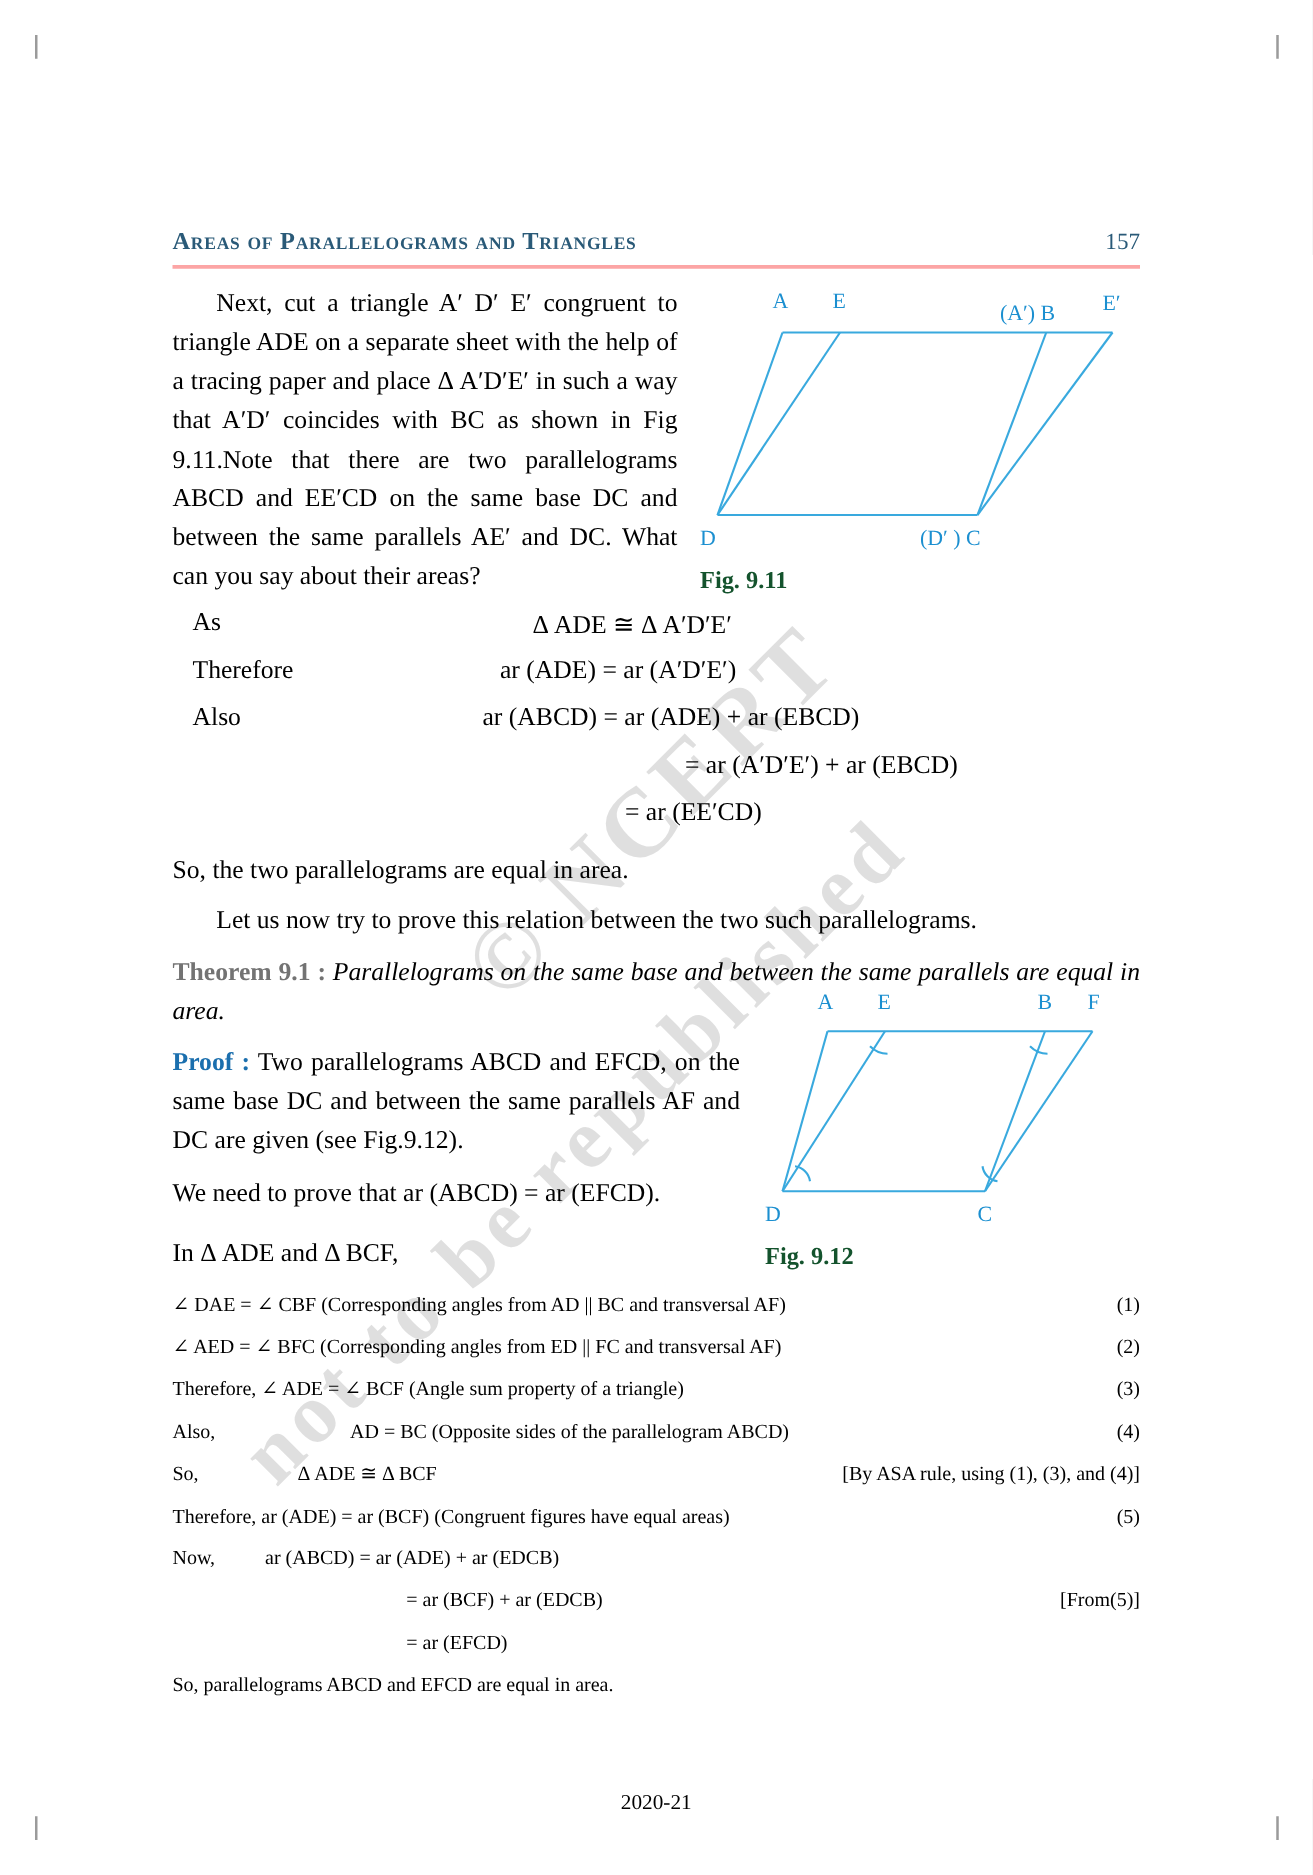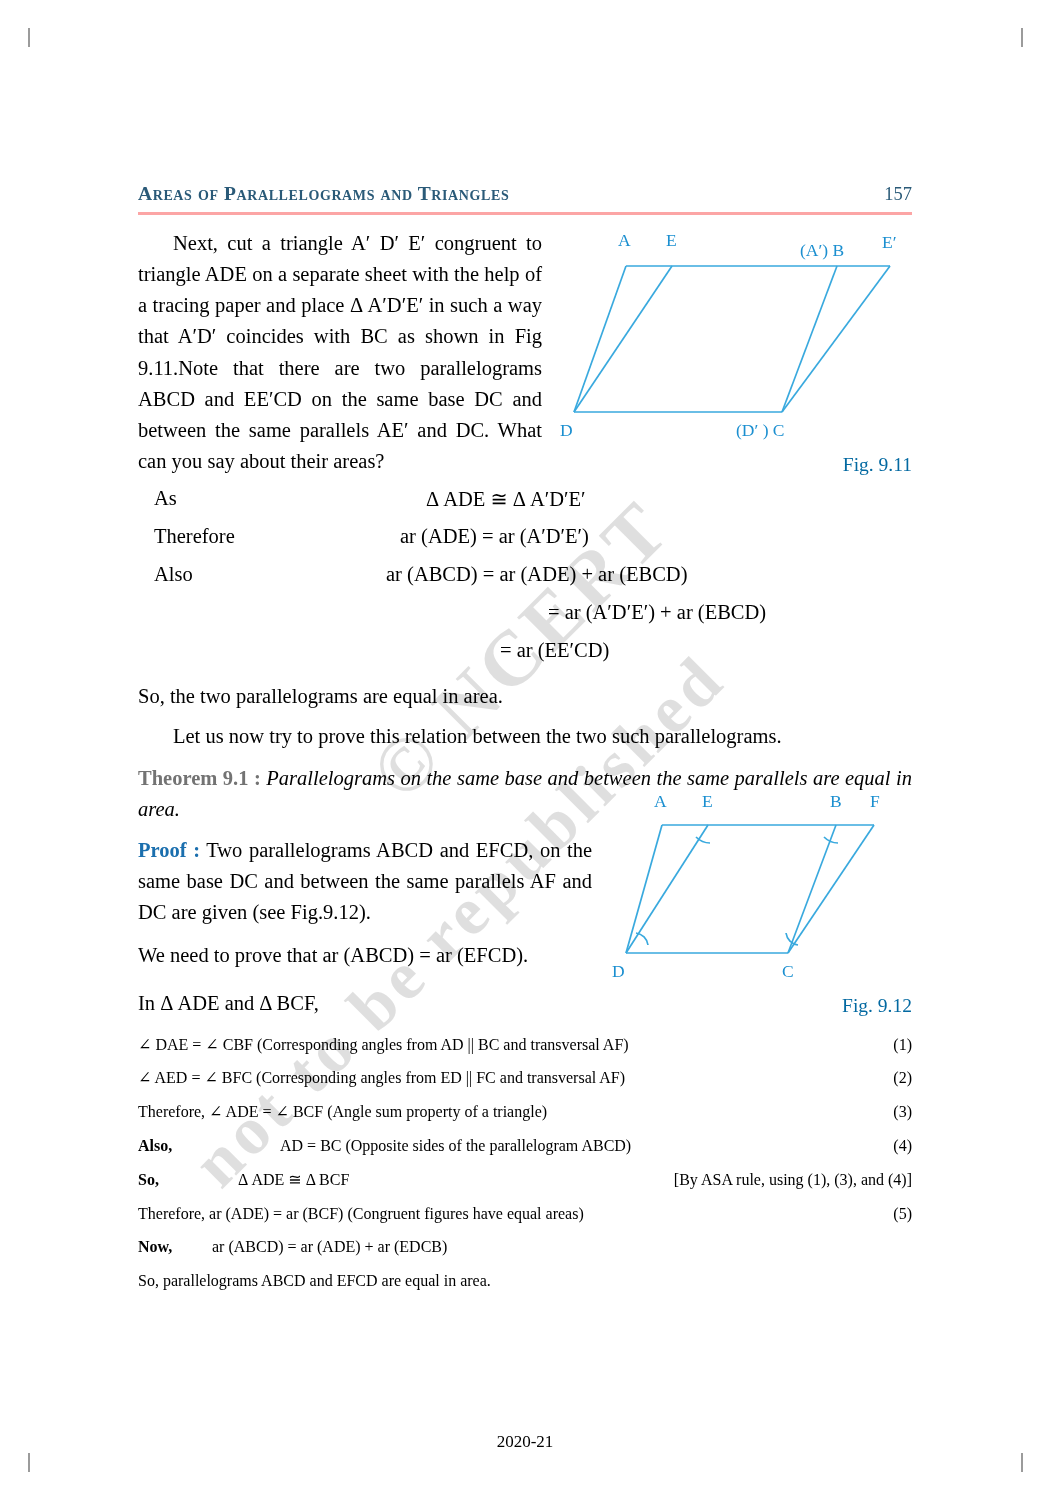--- a/index.html
+++ b/index.html
@@ -43,21 +43,21 @@
 
   
   figure.fig { float:right; position:relative; }
   .fig911 { width:352px; margin-left:18px; margin-top:2px; }
   .fig912 { width:300px; margin-left:20px; margin-top:-34px; }
   .fig-canvas { position:relative; }
   .fig911 .fig-canvas { height:214px; }
   .fig912 .fig-canvas { height:194px; }
   .fig-canvas svg { position:absolute; left:0; top:22px; }
   .flabel { position:absolute; font-size:17.5px; color:#1b8fd0; line-height:1; }
-  figcaption { text-align:right; color:#0369a1; font-weight:normal; font-size:19.5px; margin-top:10px; }
+  figcaption { text-align:left; color:#14532d; font-weight:bold; font-size:19.5px; margin-top:10px; }
 
   
   .derivation { margin-top:10px; font-size:20.5px; }
   .drow { position:relative; height:38px; }
   .drow .lbl { position:absolute; left:16px; }
   .drow .val { position:absolute; }
   .d0 .val { left:288px; }
   .d1 .val { left:262px; }
   .d2 .val { left:248px; }
   .d3 .val { left:362px;margin-left:48px; }
@@ -70,21 +70,21 @@
   .theorem .t-text { font-style:italic; }
   .proof-para { margin-top:10px; }
   .proof-para .p-label { color:#1b6fae; font-weight:bold; }
   .need-line { margin-top:12px; }
   .in-line { margin-top:16px; }
 
   
   .steps { clear:both; margin-top:16px; font-size:16px; }
   .srow { display:flex; line-height:1.3; margin-bottom:13px; }
   .srow .num { margin-left:auto; padding-left:10px; white-space:nowrap; }
-  .srow .lbl { white-space:nowrap;font-weight:bold; }
+  .srow .lbl { white-space:nowrap; }
   .s3 .lbl { min-width:142px; }
   .s4 .lbl { min-width:100px; }
   .s6 .lbl { min-width:74px; }
   .s7, .s8 { padding-left:187px; }
   .s9 { margin-top:6px; }
 
   .footer { position:absolute; left:0; bottom:48px; width:100%; text-align:center;
     font-size:17px; z-index:1; }
 
   .figline { stroke:#39a9de; stroke-width:1.7; fill:none; }
@@ -226,20 +226,30 @@
       <div class="srow s5">
         <span class="lbl"></span>
         <span class="txt">Therefore, ar (ADE) = ar (BCF) (Congruent figures have equal areas)</span>
         <span class="num">(5)</span>
       </div>
       <div class="srow s6">
         <span class="lbl">Now,</span>
         <span class="txt">ar (ABCD) = ar (ADE) + ar (EDCB)</span>
         <span class="num"></span>
       </div>
+      <div class="srow s7">
+        <span class="lbl"></span>
+        <span class="txt">= ar (BCF) + ar (EDCB)</span>
+        <span class="num">[From(5)]</span>
+      </div>
+      <div class="srow s8">
+        <span class="lbl"></span>
+        <span class="txt">= ar (EFCD)</span>
+        <span class="num"></span>
+      </div>
       <div class="srow s9">
         <span class="lbl"></span>
         <span class="txt">So, parallelograms ABCD and EFCD are equal in area.</span>
         <span class="num"></span>
       </div>
     </div>
 
   </div>
 
   <div class="footer">2020-21</div>

